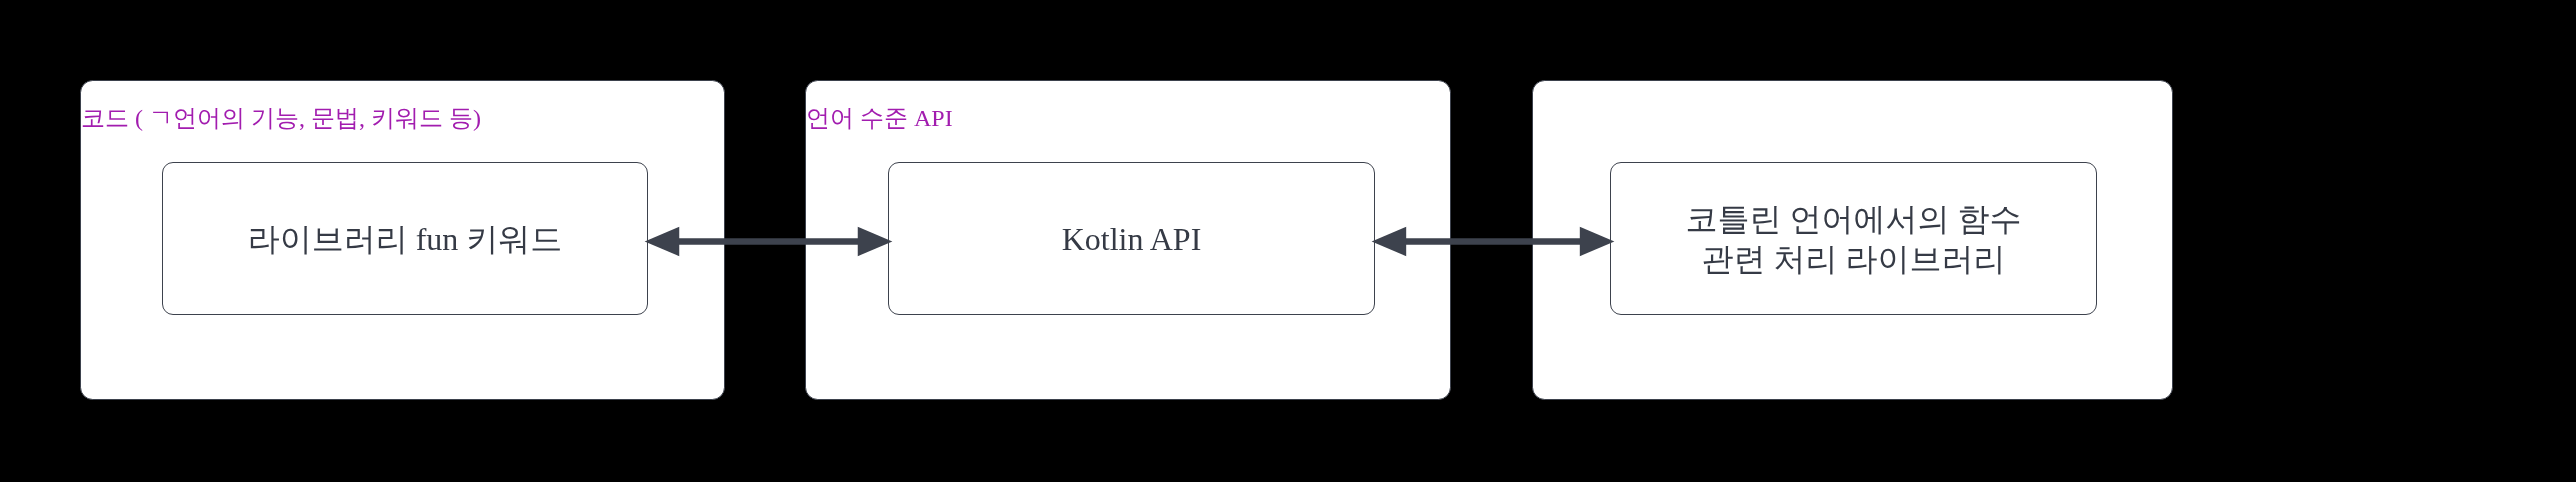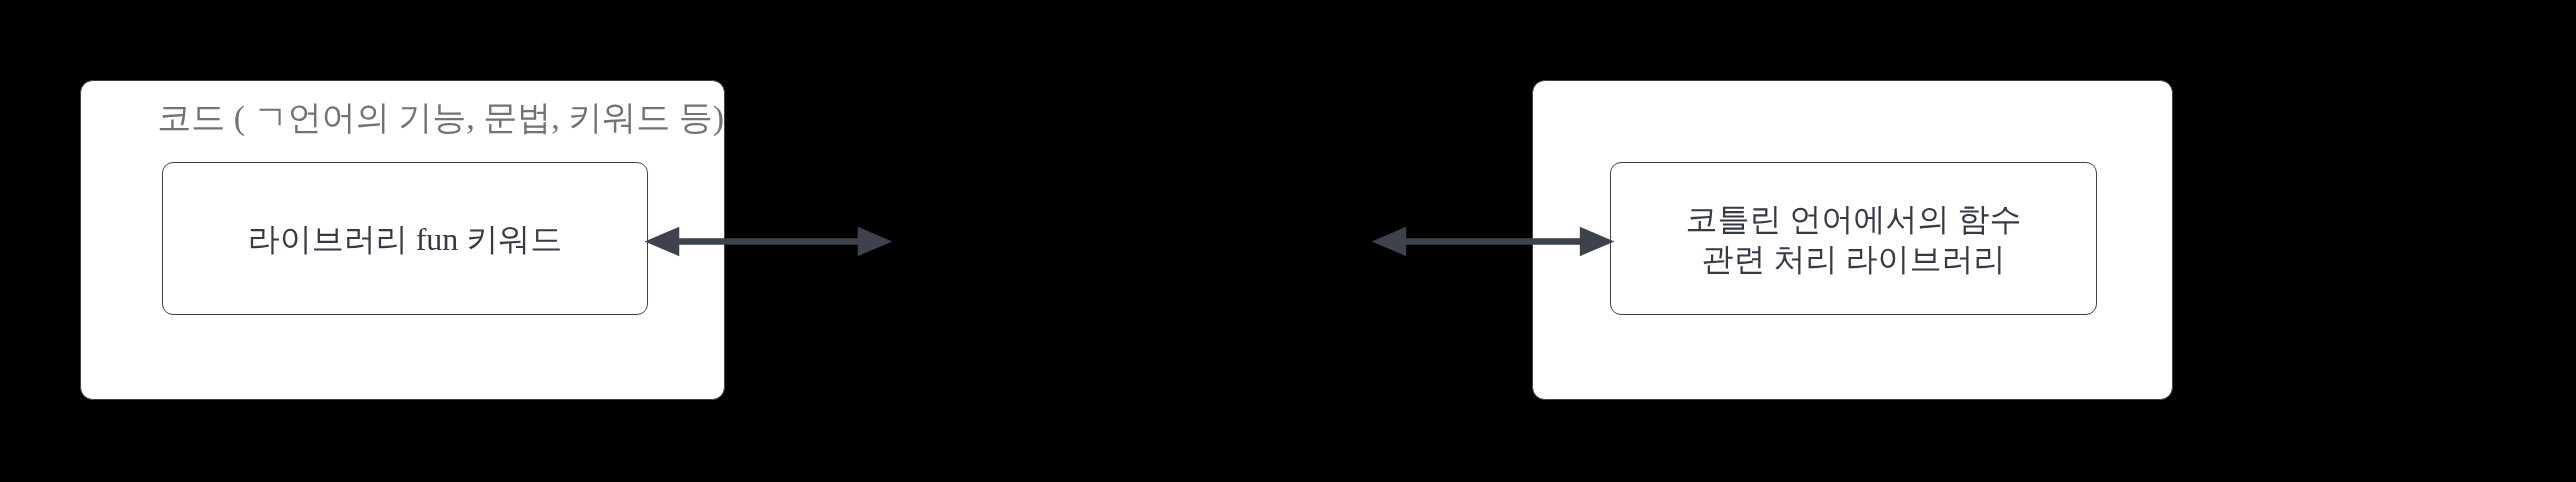--- a/index.html
+++ b/index.html
@@ -32,23 +32,23 @@
   }
   #outer-1 { left: 80px;   width: 645px; }
   #outer-2 { left: 805px;  width: 646px; }
   #outer-3 { left: 1532px; width: 641px; }
 
   .outer-title {
     position: absolute;
     left: 0;
     right: 0;
     top: 15.5px;
-    text-align: right;
-    color: #737373;
-    font-size: 34px;
+    text-align: left;
+    color: #a21caf;
+    font-size: 24px;
     line-height: 42px;
     white-space: nowrap;
   }
 
   .inner-box {
     position: absolute;
     top: 81px;
     height: 153px;
     background: #ffffff;
     border: 1.8px solid #3d424d;
@@ -85,20 +85,26 @@
 
 <div id="canvas">
 
   <div class="outer-box" id="outer-1">
     <div class="outer-title">코드 ( ㄱ언어의 기능, 문법, 키워드 등)</div>
     <div class="inner-box" id="inner-1">
       <div class="inner-text">라이브러리 fun 키워드</div>
     </div>
   </div>
 
+  <div class="outer-box" id="outer-2">
+    <div class="outer-title">언어 수준 API</div>
+    <div class="inner-box" id="inner-2">
+      <div class="inner-text">Kotlin API</div>
+    </div>
+  </div>
 
   <div class="outer-box" id="outer-3">
     <div class="inner-box" id="inner-3">
       <div class="inner-text">코틀린 언어에서의 함수
 관련 처리 라이브러리</div>
     </div>
   </div>
 
   <div class="arrow" id="arrow-1">
     <svg viewBox="0 0 280 36" preserveAspectRatio="none" aria-hidden="true">

